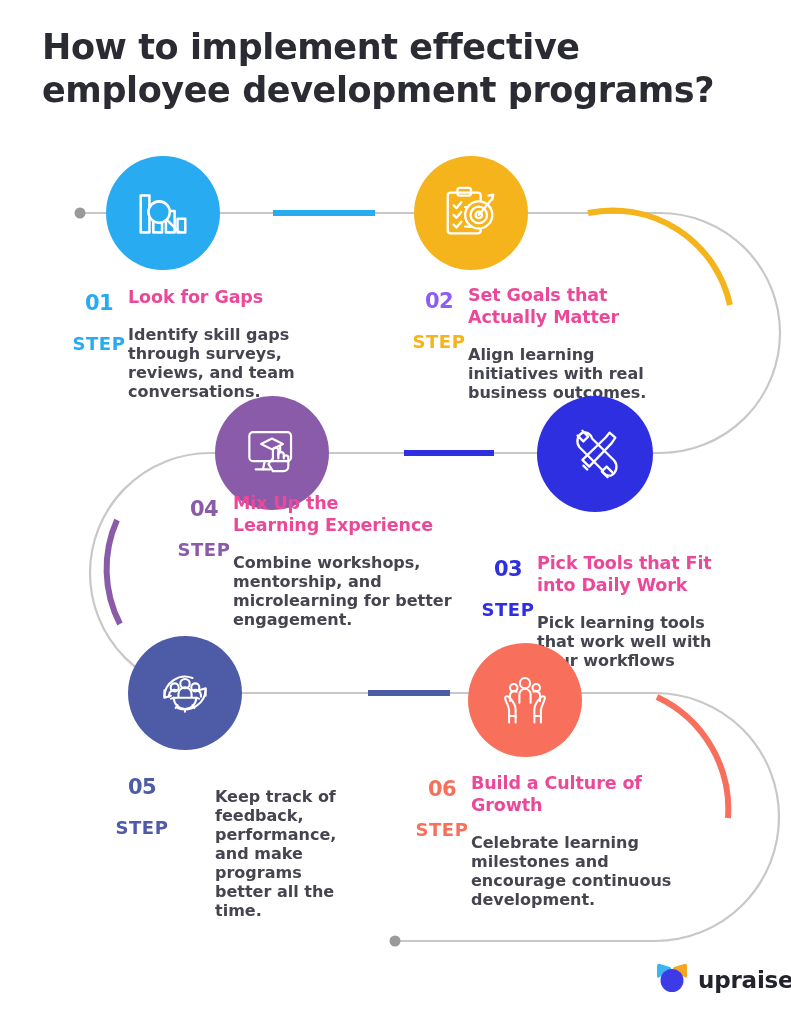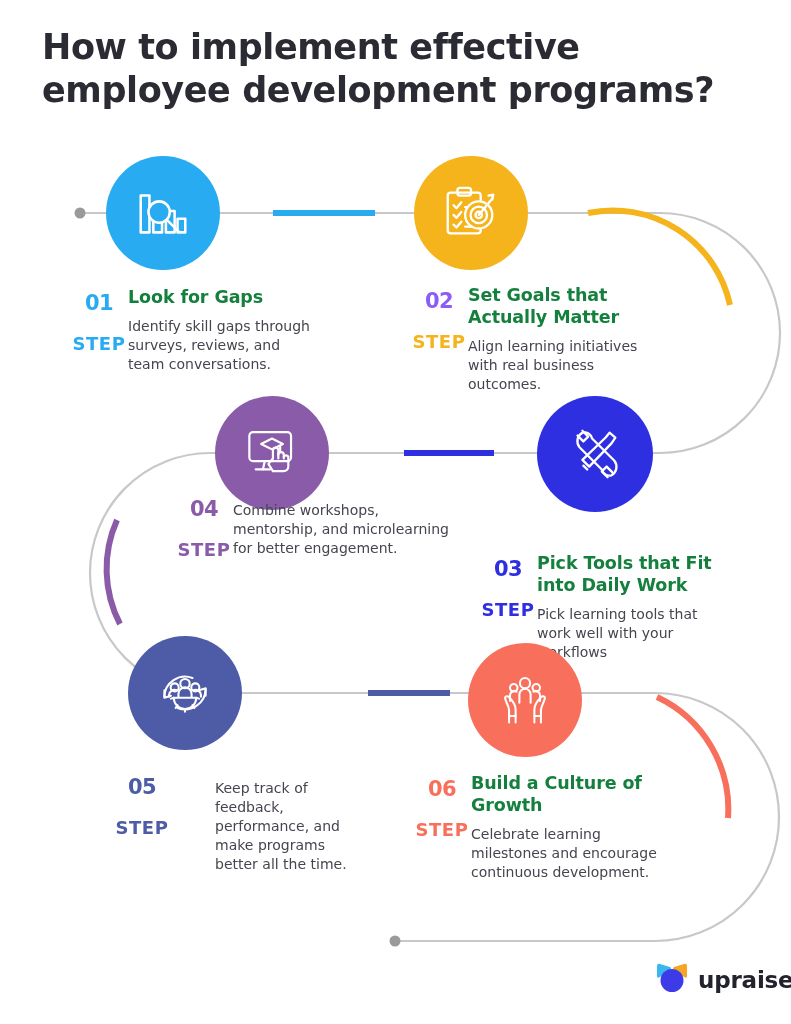--- a/index.html
+++ b/index.html
@@ -78,29 +78,30 @@
     font-weight: 700;
     letter-spacing: 0.6px;
     line-height: 16px;
     display: block;
     margin-top: 17px;
   }
   .bodycol { flex: 1 1 auto; }
   .stitle {
     font-size: 17.5px;
     font-weight: 700;
-    color: #15803d;
+    color: #ec4899;
     line-height: 22px;
     letter-spacing: -0.1px;
   }
   .sdesc {
-    font-size: 14px;
+    font-size: 16px;
     color: #45454f;
     line-height: 19px;
-    margin-top: 9px;
+    margin-top: 17px;
+    font-weight: bold;
   }
 
   
   #logo {
     position: absolute;
     left: 655px;
     top: 962px;
     display: flex;
     align-items: center;
     gap: 9px;
@@ -253,20 +254,24 @@
           <path d="M33 38 l-5 6 l5 8 h12 a5 5 0 0 0 5 -5 v-6"></path>
         </svg>
       </span>
     </div>
     <div class="textwrap" style="left:175px; top:492px; width:280px;">
       <div class="numcol">
         <span class="num" style="color:#8A5BA8;">04</span>
         <span class="steplabel" style="color:#8A5BA8;">STEP</span>
       </div>
       <div class="bodycol">
+        <div class="stitle">
+          <span>Mix Up the</span><br>
+          <span>Learning Experience</span>
+        </div>
         <div class="sdesc">Combine workshops, mentorship, and microlearning for better engagement.</div>
       </div>
     </div>
   </div>
 
   <div class="step">
     <div class="badge" style="left:128px; top:636px; width:114px; height:114px; background:#4E5BA6;">
       <span>
         <svg width="60" height="60" viewBox="0 0 64 64" fill="none" stroke="#ffffff" stroke-width="2.2" stroke-linecap="round" stroke-linejoin="round">
           <path d="M10 36 a22 22 0 0 1 30 -20"></path>

